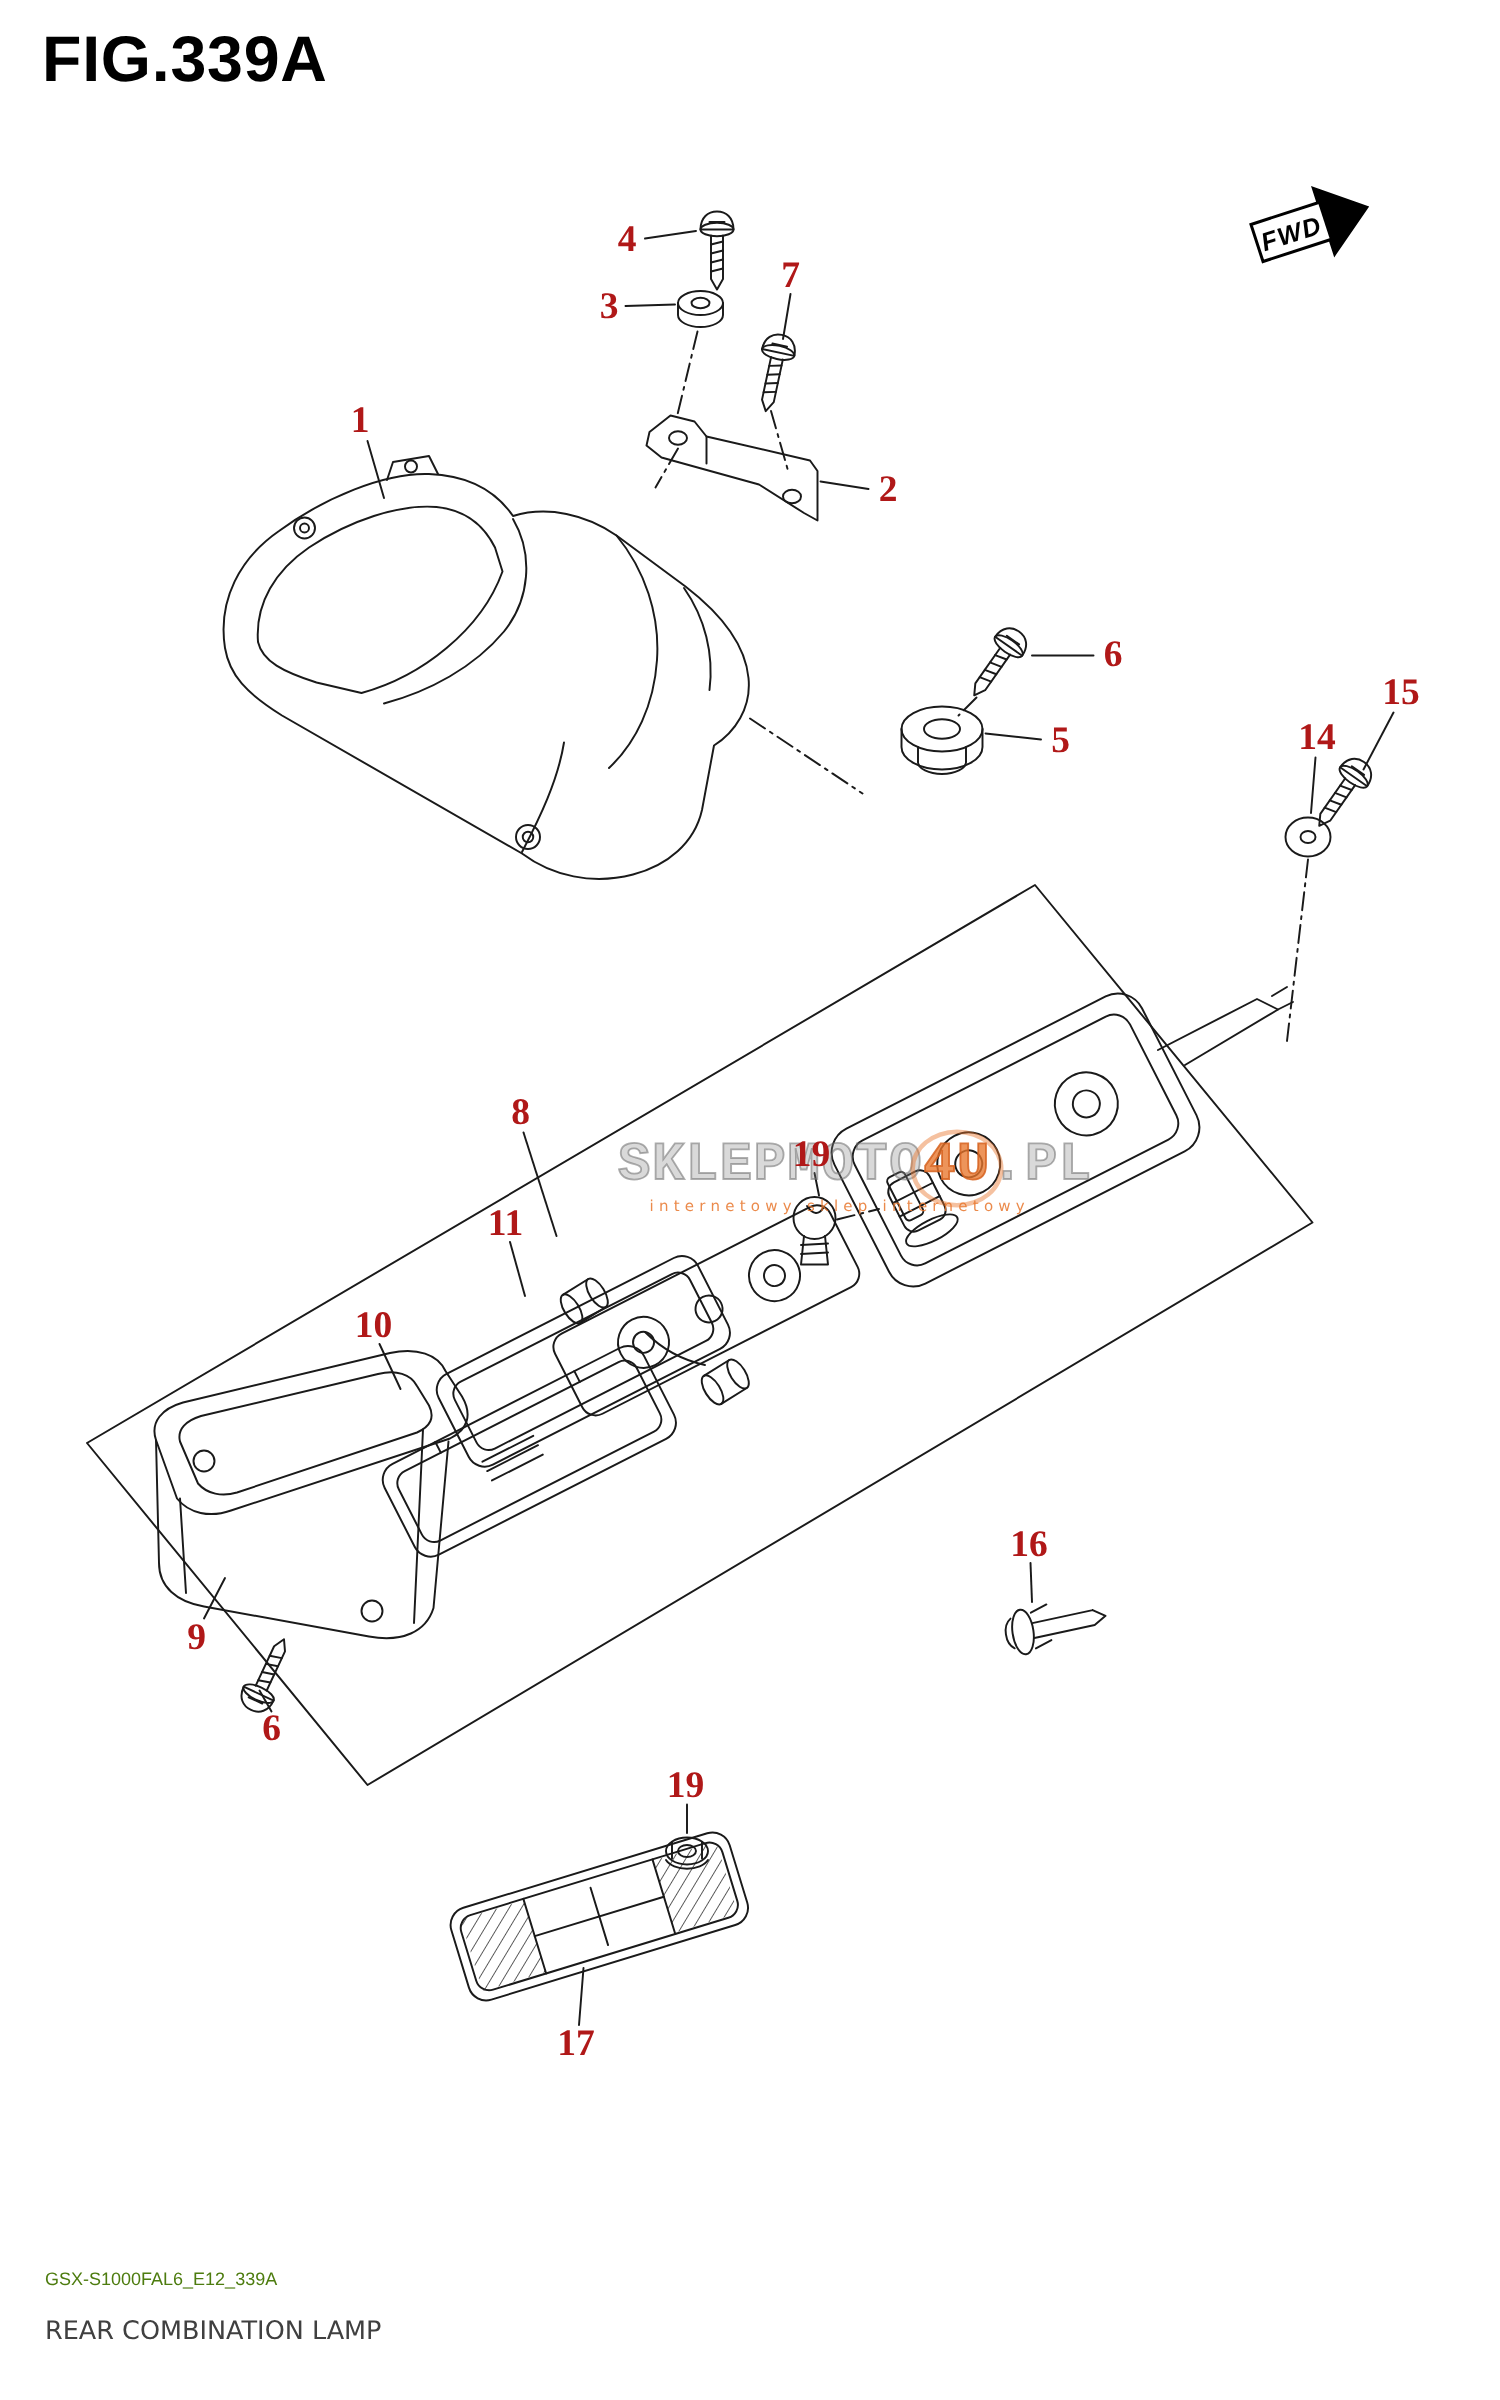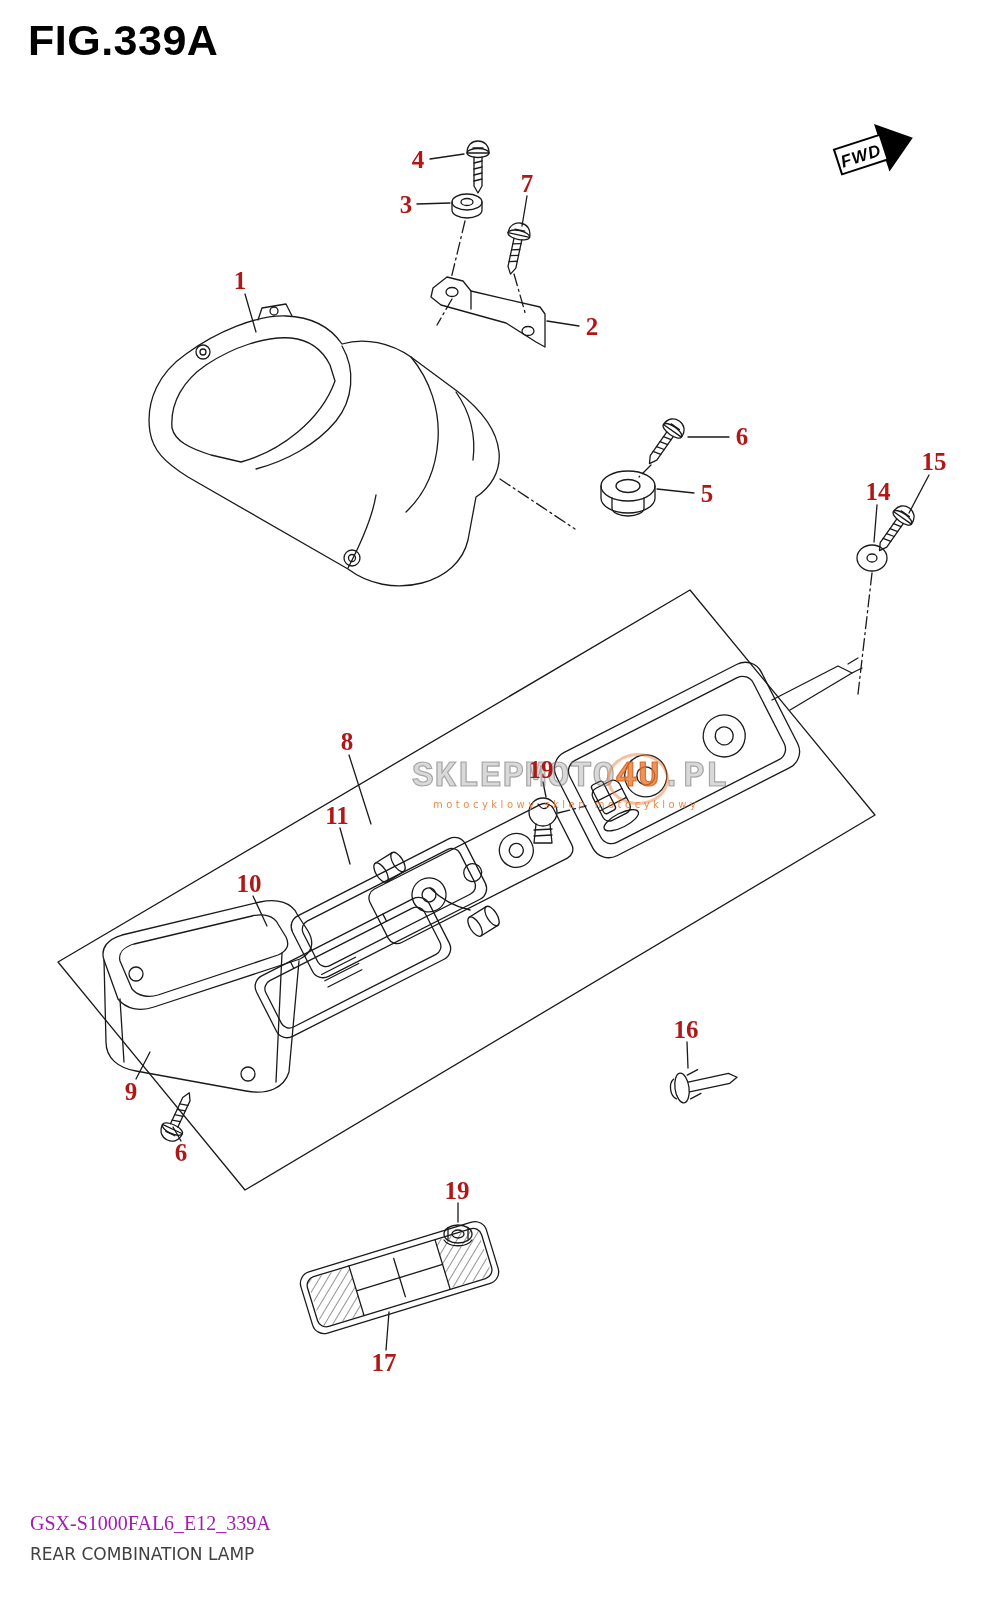--- a/index.html
+++ b/index.html
@@ -20,22 +20,22 @@
   .watermark{position:absolute;left:412px;top:756px;white-space:nowrap;
              font-family:Liberation Mono, monospace;font-weight:800;font-size:36px;letter-spacing:1px;
              color:rgba(130,130,130,0.30);-webkit-text-stroke:1.2px rgba(110,110,110,0.55);}
   .watermark .accent{color:rgba(232,118,44,0.78);-webkit-text-stroke:1.2px rgba(214,98,30,0.85);
                      position:relative;}
   .watermark .accent::before{content:"";position:absolute;left:-8px;top:-3px;width:56px;height:46px;
                      border:3px solid rgba(232,118,44,0.45);border-radius:50%;}
   .watermark-sub{position:absolute;left:433px;top:799px;white-space:nowrap;
                  font-family:"DejaVu Sans",sans-serif;font-size:10px;letter-spacing:3.5px;
                  color:rgba(232,118,44,0.85);}
-  .footer-code{position:absolute;left:30px;top:1512px;font-size:20px;color:#a21caf;
-               font-family:Liberation Serif, serif;}
+  .footer-code{position:absolute;left:30px;top:1512px;font-size:12px;color:#4d7c0f;
+               font-family:Liberation Sans, sans-serif;}
   .footer-title{position:absolute;left:30px;top:1544px;font-size:17px;color:#404040;
                 font-family:"DejaVu Sans",sans-serif;}
 </style>
 </head>
 <body>
 
 <div id="page">
 
   <div class="fig-title">FIG.339A</div>
 
@@ -242,21 +242,21 @@
     </g>
 
     <g transform="translate(838,162) rotate(-18)">
       <path class="fwd-banner" d="M0,-13 L47,-13 L47,-23 L77,0 L47,23 L47,13 L0,13 Z"></path>
       <path class="fill-black" d="M47,-23 L77,0 L47,23 Z"></path>
       <text class="fwd-text" x="3" y="7">FWD</text>
     </g>
   </svg>
 
   <div class="watermark"><span>SKLEPMOTO</span><span class="accent">4U</span><span>.PL</span></div>
-  <div class="watermark-sub">motocyklowy sklep motocyklowy</div>
+  <div class="watermark-sub">internetowy sklep internetowy</div>
 
   <div id="callout-layer">
       <div class="callout" style="left: 240px; top: 281px;">1</div>
       <div class="callout" style="left: 592px; top: 327px;">2</div>
       <div class="callout" style="left: 406px; top: 205px;">3</div>
       <div class="callout" style="left: 418px; top: 160px;">4</div>
       <div class="callout" style="left: 707px; top: 494px;">5</div>
       <div class="callout" style="left: 742px; top: 437px;">6</div>
       <div class="callout" style="left: 527px; top: 184px;">7</div>
       <div class="callout" style="left: 347px; top: 742px;">8</div>

